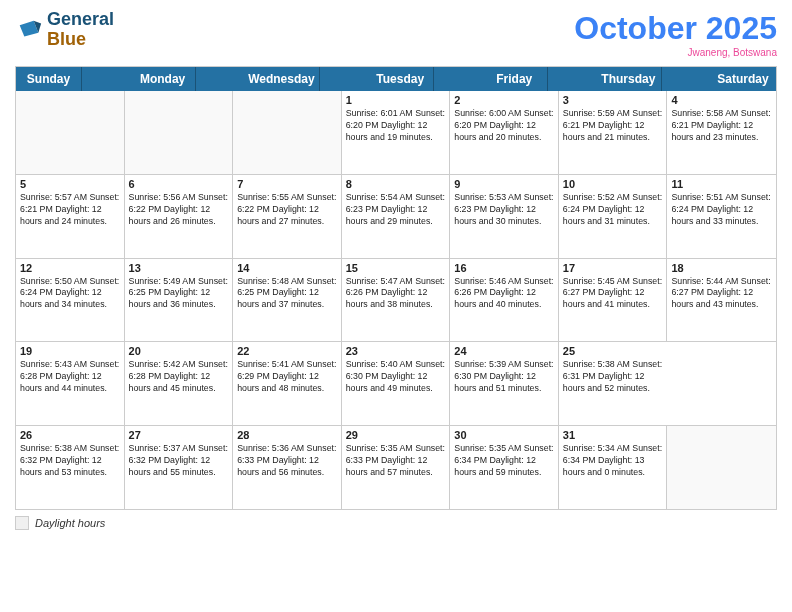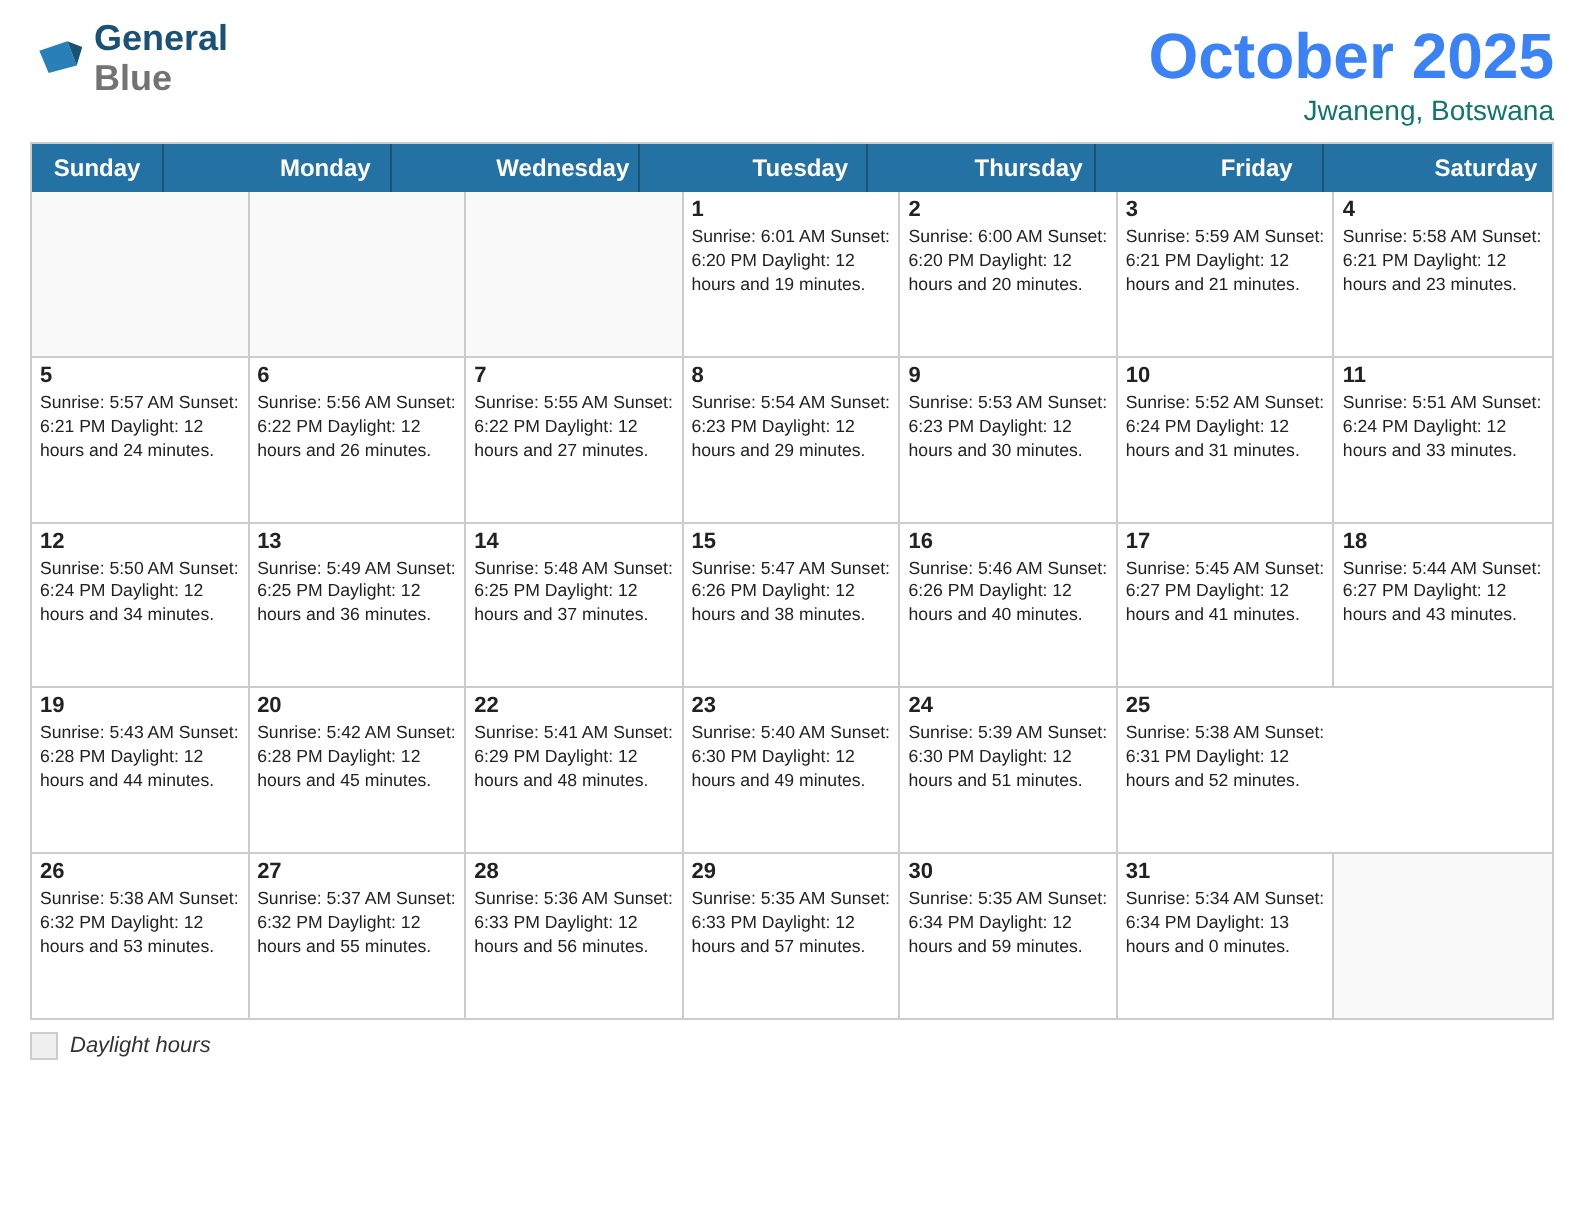--- a/index.html
+++ b/index.html
@@ -28,37 +28,37 @@
       align-items: center;
       gap: 4px;
     }
     .logo-text {
       font-size: 18px;
       font-weight: bold;
       color: #1a5276;
       line-height: 1.1;
     }
     .logo-text span {
-      color: #737373;
+      color: #a16207;
     }
     .logo-icon {
       width: 28px;
       height: 28px;
     }
     .title-block {
       text-align: right;
     }
     .month-title {
       font-size: 32px;
       font-weight: 700;
       color: #3b82f6;
     }
     .location {
-      font-size: 14px;
-      color: #0f766e;
+      font-size: 10px;
+      color: #ec4899;
     }
     .calendar {
       flex: 1;
       display: flex;
       flex-direction: column;
       border: 1px solid #ccc;
     }
     .cal-header {
       display: grid;
       grid-template-columns: repeat(7, 1fr);
@@ -144,22 +144,22 @@
       <div class="location">Jwaneng, Botswana</div>
     </div>
   </div>
 
   <div class="calendar">
     <div class="cal-header">
     <div class="cal-header-cell">Sunday</div>
         <div class="cal-header-cell">Monday</div>
         <div class="cal-header-cell">Wednesday</div>
         <div class="cal-header-cell">Tuesday</div>
+        <div class="cal-header-cell">Friday</div>
         <div class="cal-header-cell">Thursday</div>
-        <div class="cal-header-cell">Friday</div>
         <div class="cal-header-cell">Saturday</div>
       </div>
     <div class="cal-body">
     <div class="cal-row">
           <div class="cal-cell empty"></div>
           <div class="cal-cell empty"></div>
           <div class="cal-cell empty"></div>
           <div class="cal-cell">
             <div class="day-num">1</div>
             <div class="day-info">Sunrise: 6:01 AM

